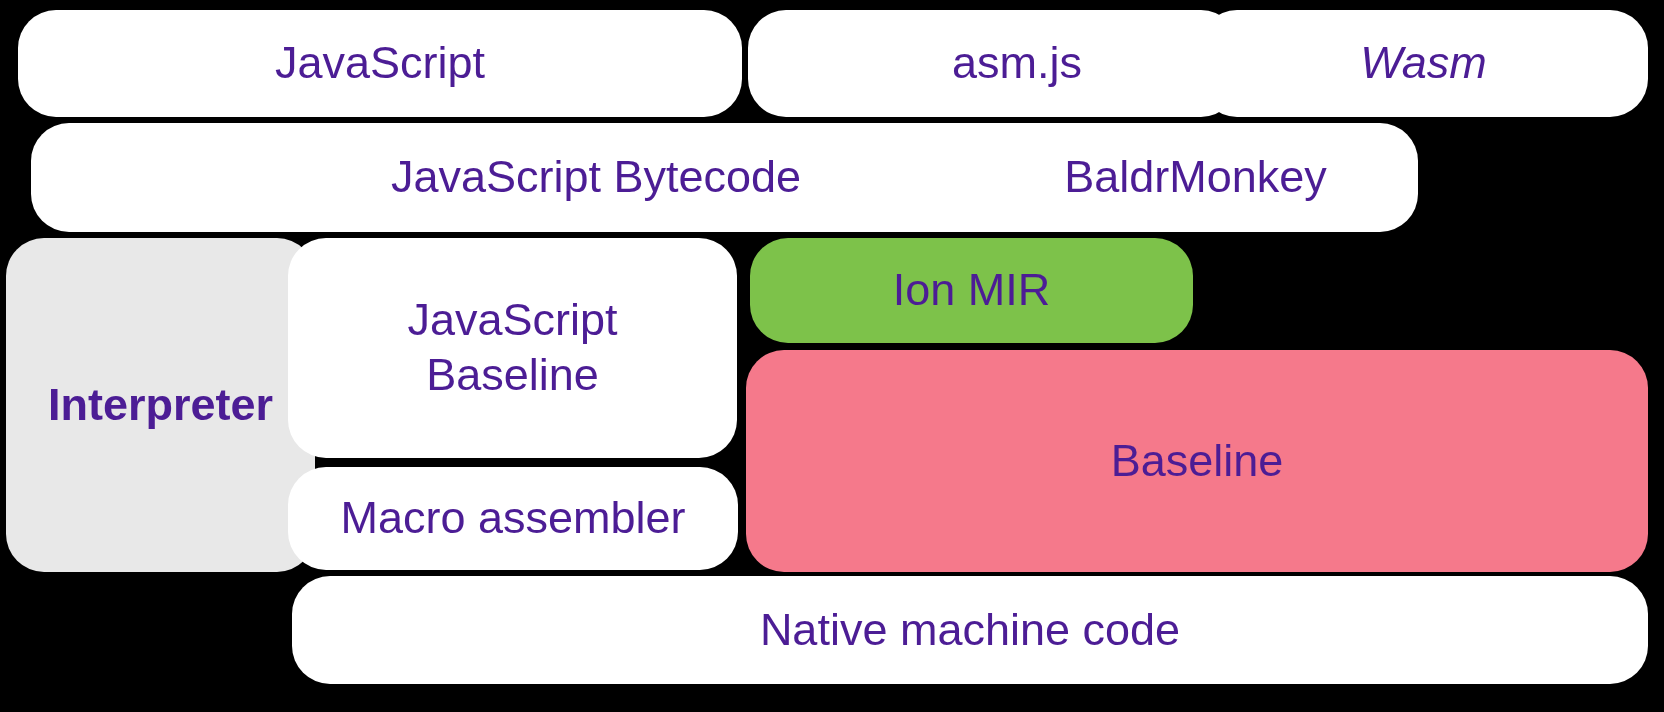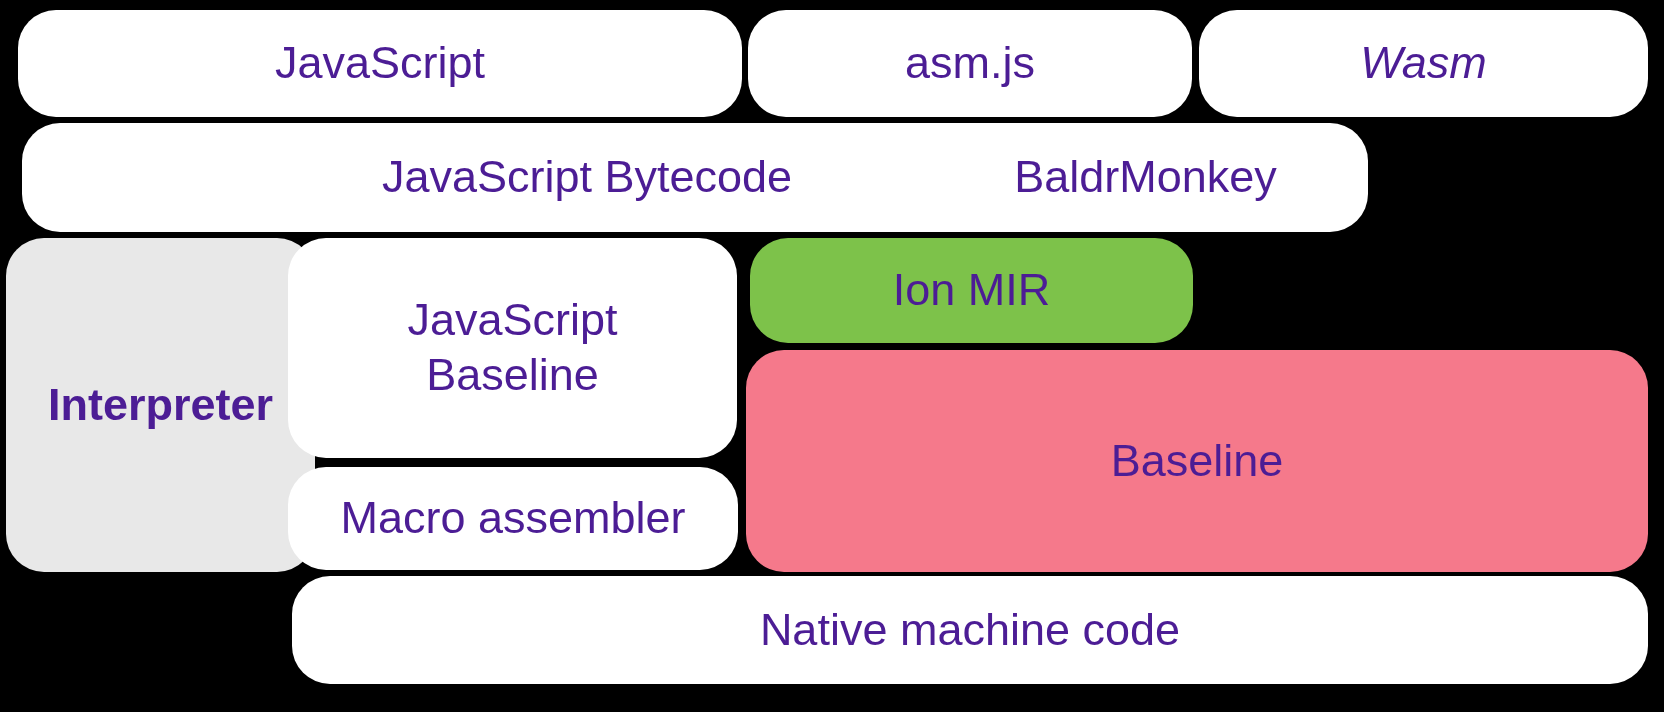--- a/index.html
+++ b/index.html
@@ -24,41 +24,41 @@
     font-size: 45px;
     line-height: 1.22;
     text-align: center;
     white-space: pre-line;
   }
   
   .b-javascript          { left: 18px;   top: 10px;  width: 724px;  height: 107px; }
   .b-asmjs               { left: 748px;  top: 10px;  width: 444px;  height: 107px; }
   .b-wasm                { left: 1199px; top: 10px;  width: 449px;  height: 107px; }
   
-  .b-javascript-bytecode { left: 22px;   top: 123px; width: 1130px;  height: 109px; }
-  .b-baldrmonkey         { left: 923px;  top: 123px; width: 445px;  height: 109px; }
+  .b-javascript-bytecode { left: 31px;   top: 123px; width: 1130px;  height: 109px; }
+  .b-baldrmonkey         { left: 973px;  top: 123px; width: 445px;  height: 109px; }
   
   .b-interpreter         { left: 6px;   top: 238px; width: 309px;  height: 334px; font-weight: bold; }
   .b-javascript-baseline { left: 288px;  top: 238px; width: 449px;  height: 220px; }
   .b-ion-mir             { left: 750px;  top: 238px; width: 443px;  height: 105px; }
   .b-cretonne            { left: 746px;  top: 350px; width: 902px;  height: 222px; }
   .b-macro-assembler     { left: 288px;  top: 467px; width: 450px;  height: 103px; }
   
   .b-native-machine-code { left: 292px;  top: 576px; width: 1356px; height: 108px; }
 </style>
 </head>
 <body>
 
 <div id="stage" style="background: rgb(0, 0, 0);">
 
   <div class="box b-javascript" style="background-color: rgb(255, 255, 255);">
     <span>JavaScript</span>
   </div>
 
-  <div class="box b-asmjs" style="background-color: rgb(255, 255, 255);">
+  <div class="box b-asmjs" style="background-color: rgb(255, 255, 255); padding-left: 47px;">
     <span>asm.js</span>
   </div>
 
   <div class="box b-wasm" style="background-color: rgb(255, 255, 255); font-style: italic;">
     <span>Wasm</span>
   </div>
 
   <div class="box b-javascript-bytecode" style="background-color: rgb(255, 255, 255);">
     <span>JavaScript Bytecode</span>
   </div>

